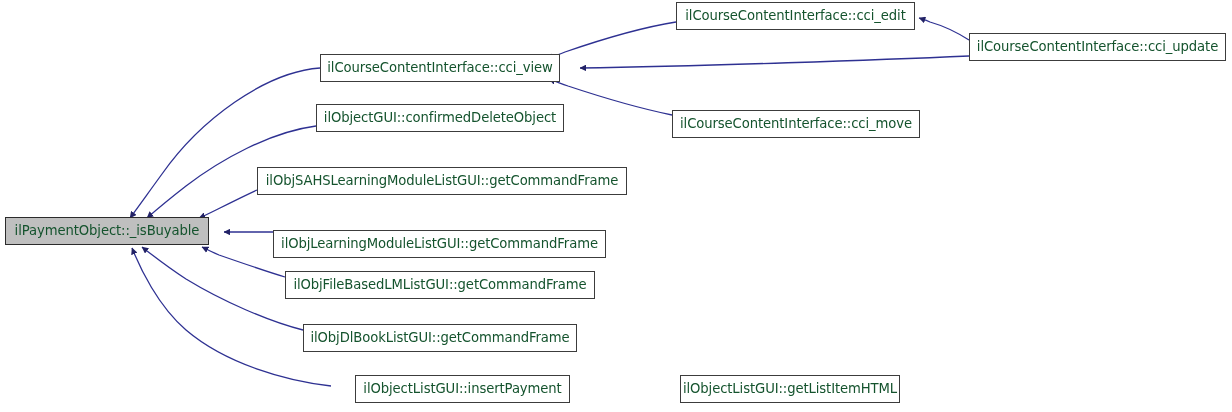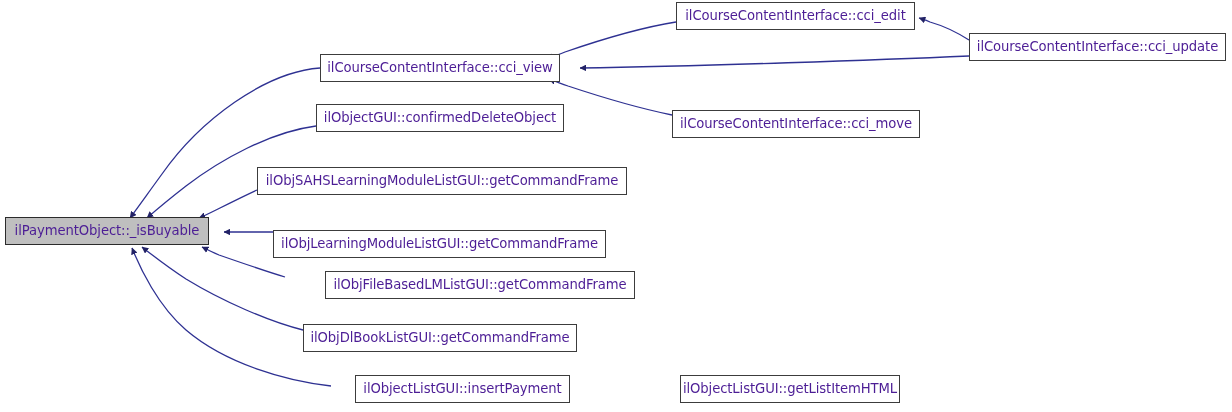--- a/index.html
+++ b/index.html
@@ -20,21 +20,21 @@
     left: 0;
     top: 0;
     width: 1232px;
     height: 412px;
   }
   .gnode {
     position: absolute;
     box-sizing: border-box;
     border: 1px solid #3c3c3c;
     background: #ffffff;
-    color: #4c1d95;
+    color: #14532d;
     font-size: 13.2px;
     line-height: 1;
     display: flex;
     align-items: center;
     justify-content: center;
     white-space: nowrap;
     letter-spacing: -0.1px;
     z-index: 5;
   }
   .gnode.root {
@@ -77,21 +77,21 @@
       </div>
       <div class="gnode" style="left: 316px; top: 104px; width: 248px; height: 28px;">
         <span>ilObjectGUI::confirmedDeleteObject</span>
       </div>
       <div class="gnode" style="left: 257px; top: 167px; width: 370px; height: 28px;">
         <span>ilObjSAHSLearningModuleListGUI::getCommandFrame</span>
       </div>
       <div class="gnode" style="left: 273px; top: 230px; width: 333px; height: 28px;">
         <span>ilObjLearningModuleListGUI::getCommandFrame</span>
       </div>
-      <div class="gnode" style="left: 285px; top: 271px; width: 310px; height: 28px; margin-left: 40px;">
+      <div class="gnode" style="left: 285px; top: 271px; width: 310px; height: 28px;">
         <span>ilObjFileBasedLMListGUI::getCommandFrame</span>
       </div>
       <div class="gnode" style="left: 303px; top: 324px; width: 274px; height: 28px;">
         <span>ilObjDlBookListGUI::getCommandFrame</span>
       </div>
       <div class="gnode" style="left: 331px; top: 375px; width: 215px; height: 28px; margin-left: 24px;">
         <span>ilObjectListGUI::insertPayment</span>
       </div>
       <div class="gnode" style="left: 676px; top: 2px; width: 239px; height: 28px;">
         <span>ilCourseContentInterface::cci_edit</span>

